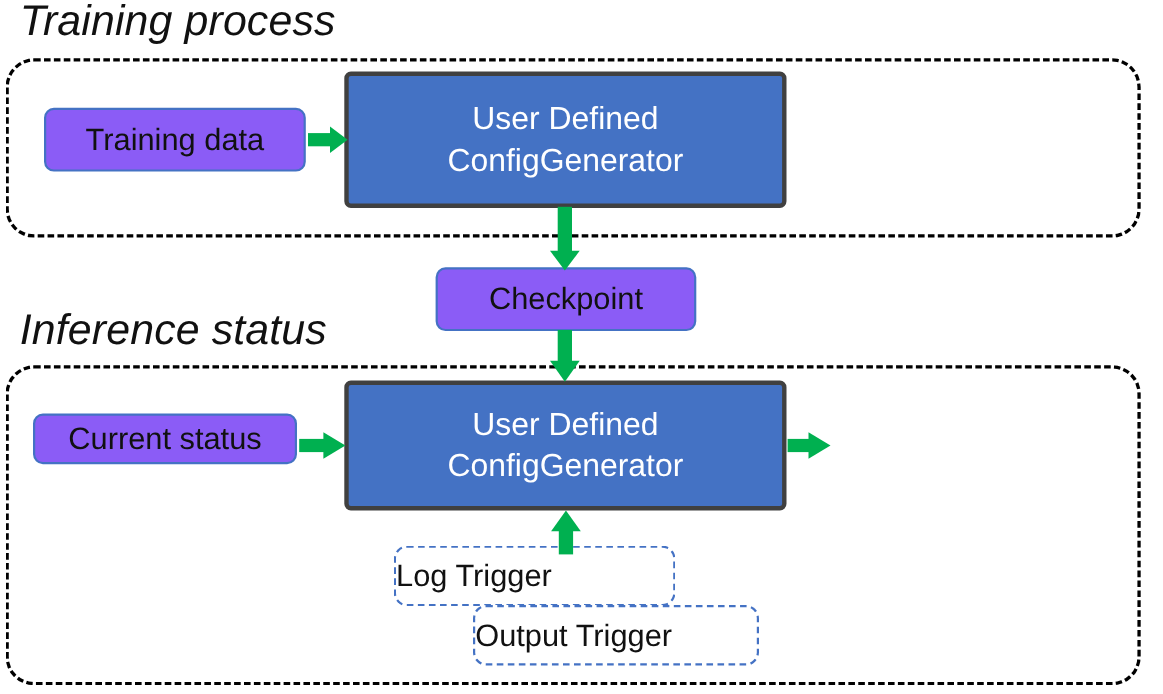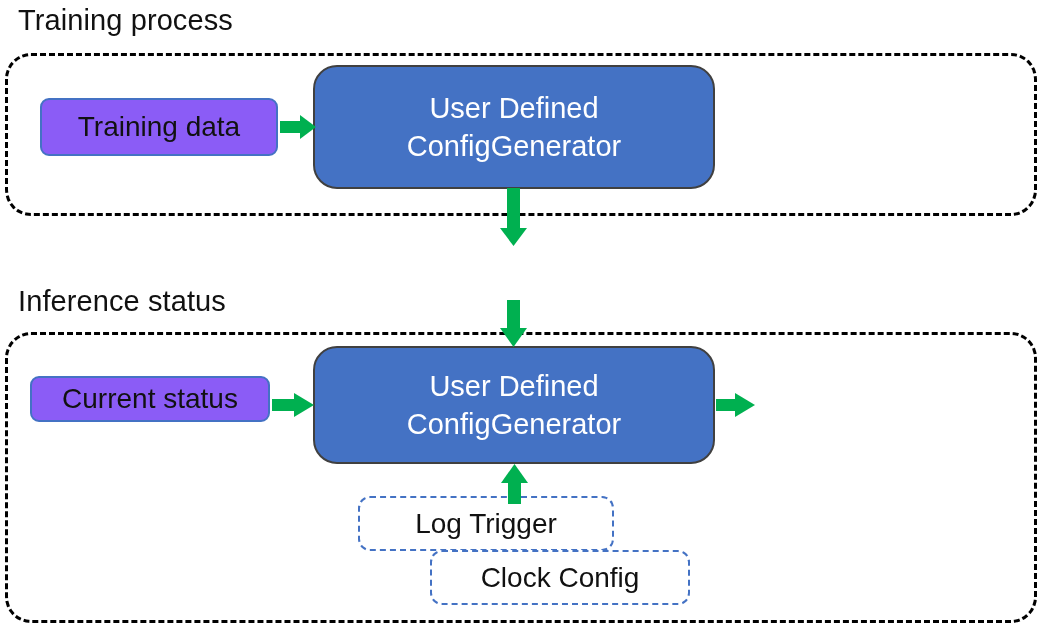--- a/index.html
+++ b/index.html
@@ -13,24 +13,25 @@
     height: 631px;
     background: #ffffff;
     font-family: "Liberation Sans", sans-serif;
     overflow: hidden;
   }
   .abs { position: absolute; box-sizing: border-box; }
 
   
   .section-label {
     color: #111111;
-    font-size: 29px;
+    font-size: 39px;
     line-height: 34px;
     letter-spacing: 0.1px;
     white-space: nowrap;
+    font-style: italic;
   }
 
   
   .process-container {
     border: 3px dashed #000000;
     border-radius: 26px;
     background: transparent;
   }
 
   
@@ -42,42 +43,41 @@
     align-items: center;
     justify-content: center;
     color: #111111;
     font-size: 28px;
     line-height: 32px;
     white-space: nowrap;
   }
 
   
   .proc-box {
-    border: 2px solid #404040;
-    border-radius: 24px;
+    border: 4px solid #404040;
+    border-radius: 6px;
     background: #4472C4;
     display: flex;
     flex-direction: column;
     align-items: center;
     justify-content: center;
     color: #ffffff;
     font-size: 29px;
     line-height: 38px;
     text-align: center;
     white-space: nowrap;
   }
 
   
   .trigger-box {
     border: 2.5px dashed #4472C4;
     border-radius: 12px;
     background: transparent;
     display: flex;
     align-items: center;
-    justify-content: center;
     color: #111111;
     font-size: 28px;
     line-height: 32px;
     white-space: nowrap;
   }
   .trigger-box.clock-trigger { background: #ffffff; }
   .trigger-box.log-trigger { background: transparent; }
 
   
   #arrow-layer {
@@ -99,41 +99,44 @@
 
   <div class="abs node-box" style="left:40px; top:98px; width:238px; height:58px;">
     <span>Training data</span>
   </div>
 
   <div class="abs proc-box" style="left:313px; top:65px; width:402px; height:124px;">
     <span>User Defined</span>
     <span>ConfigGenerator</span>
   </div>
 
+  <div class="abs node-box" style="left:396px; top:243px; width:237px; height:58px;">
+    <span>Checkpoint</span>
+  </div>
 
   <div class="abs section-label" style="left:18px; top:284px;">Inference status</div>
 
   <div class="abs process-container" style="left:5px; top:332px; width:1032px; height:291px;"></div>
 
   <div class="abs node-box" style="left:30px; top:376px; width:240px; height:46px;">
     <span>Current status</span>
   </div>
 
   <div class="abs proc-box" style="left:313px; top:346px; width:402px; height:118px;">
     <span>User Defined</span>
     <span>ConfigGenerator</span>
   </div>
 
 
   <div class="abs trigger-box log-trigger" style="left:358px; top:496px; width:256px; height:55px;">
     <span>Log Trigger</span>
   </div>
 
   <div class="abs trigger-box clock-trigger" style="left:430px; top:550px; width:260px; height:55px;">
-    <span>Clock Config</span>
+    <span>Output Trigger</span>
   </div>
 
   <svg id="arrow-layer" viewBox="0 0 1057 631">
 
     <g>
       <rect x="280" y="121" width="22" height="12" fill="#00B050"></rect>
       <polygon points="300,115 316,127 300,139" fill="#00B050"></polygon>
     </g>
 
     <g>

